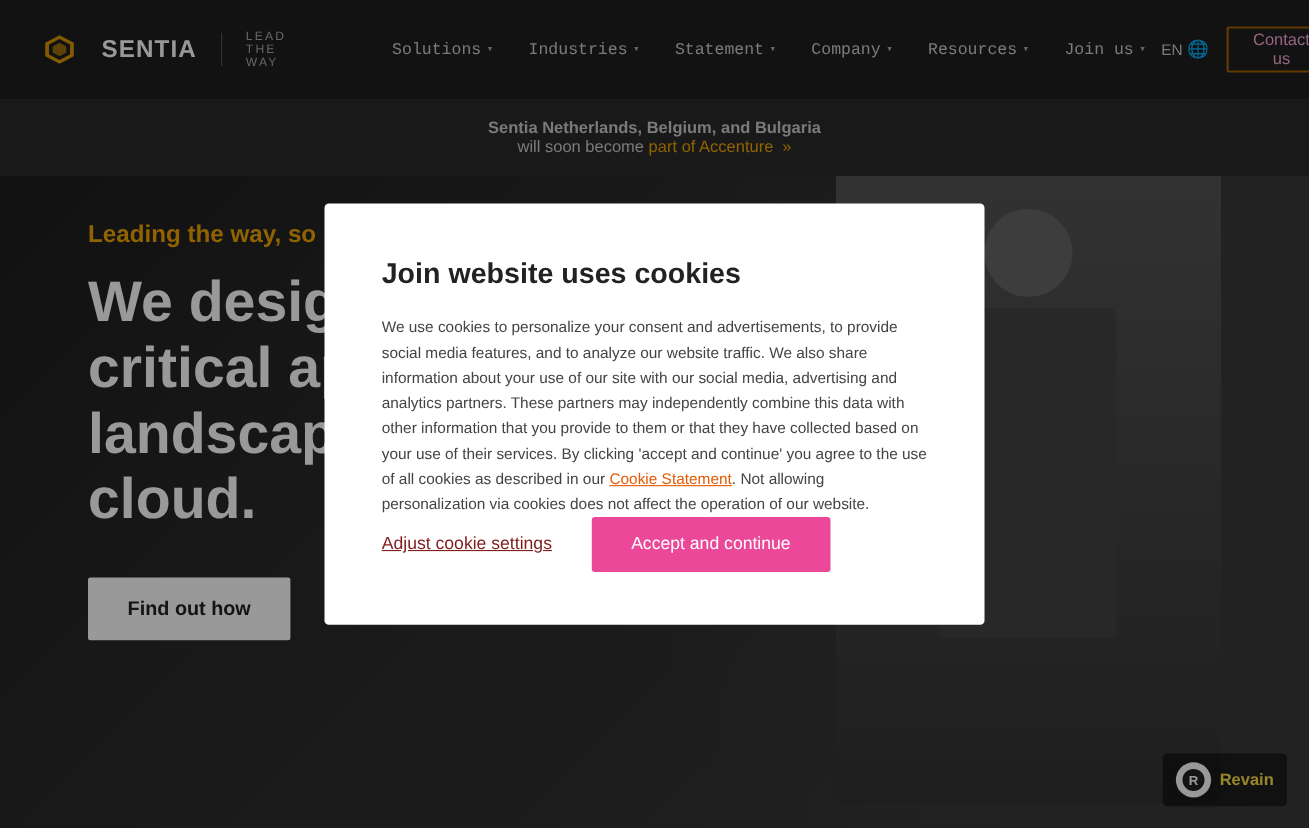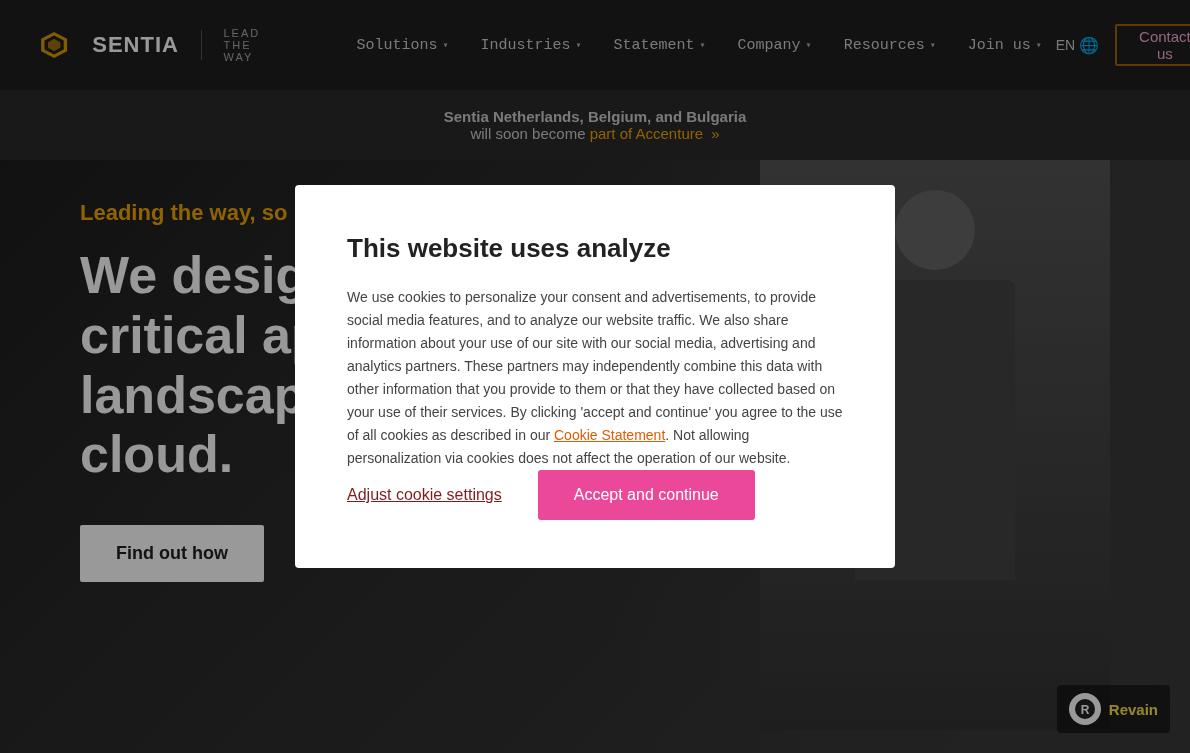--- a/index.html
+++ b/index.html
@@ -376,21 +376,21 @@
       <svg width="22" height="22" viewBox="0 0 22 22">
         <circle cx="11" cy="11" r="10" fill="#222"></circle>
         <text x="11" y="16" text-anchor="middle" fill="#fff" font-size="12" font-weight="bold">R</text>
       </svg>
     </div>
     <span class="revain-text">Revain</span>
   </div>
 
   <div class="overlay">
     <div class="cookie-modal">
-      <h2 class="cookie-title">This website uses analyze</h2>
+      <h2 class="cookie-title">Join website uses cookies</h2>
       <p class="cookie-body">
         <span>We use cookies to personalize your consent and advertisements, to provide social media features, and to analyze our website traffic. We also share information about your use of our site with our social media, advertising and analytics partners. These partners may independently combine this data with other information that you provide to them or that they have collected based on your use of their services. By clicking 'accept and continue' you agree to the use of all cookies as described in our </span><a class="cookie-link"><span>Cookie Statement</span></a><span>. Not allowing personalization via cookies does not affect the operation of our website.</span>
       </p>
       <div class="cookie-actions">
         <button class="adjust-btn">Adjust cookie settings</button>
         <button class="accept-btn">Accept and continue</button>
       </div>
     </div>
   </div>
 </div>

